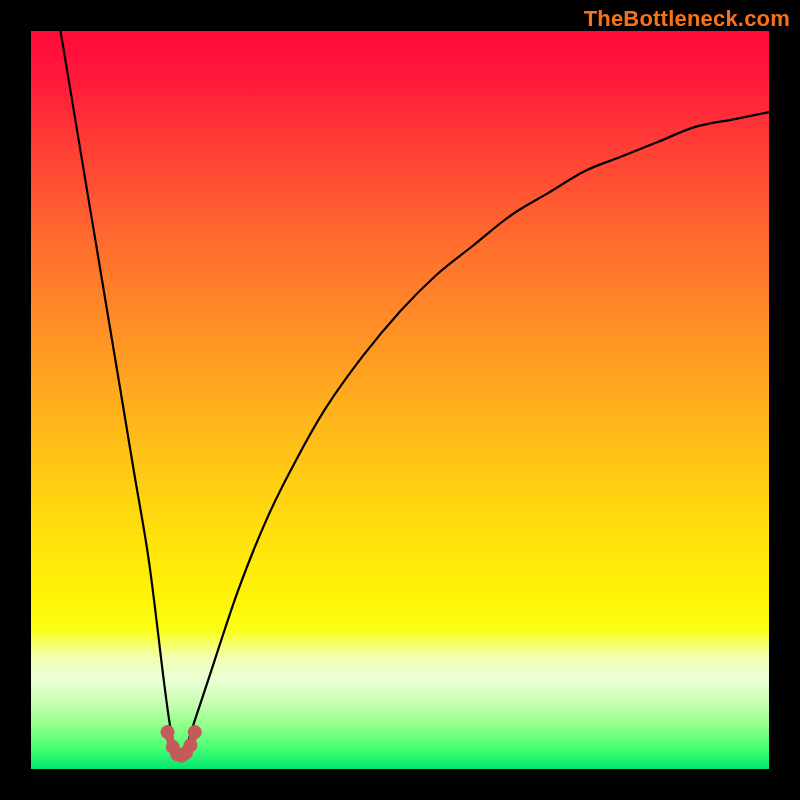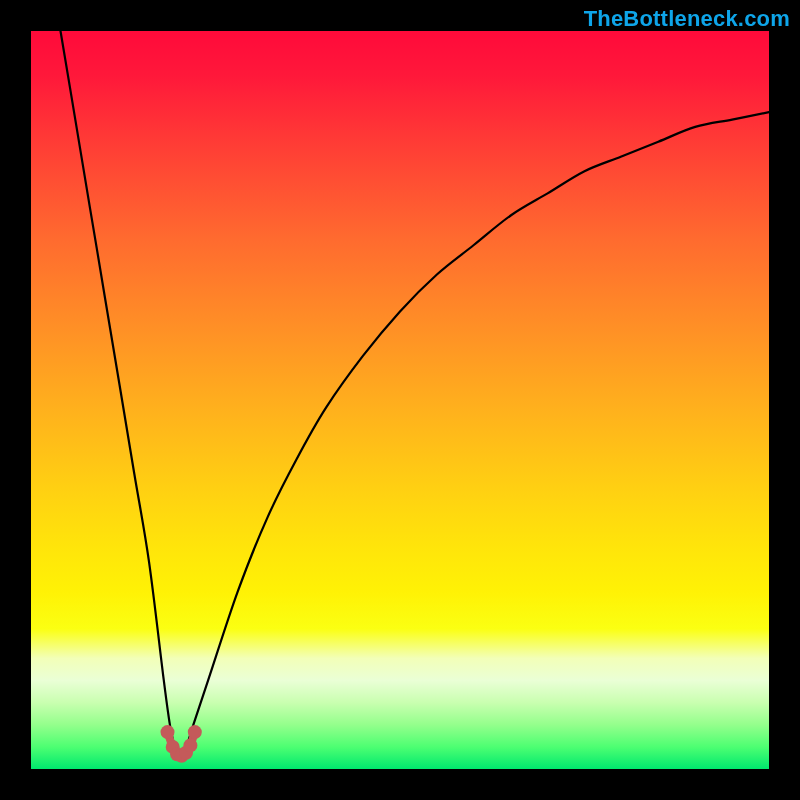--- a/index.html
+++ b/index.html
@@ -43,21 +43,21 @@
       #c9ffb0 91%,
       #94ff8c 94%,
       #4dff72 97%,
       #00e86e 100%
     );
   }
   .watermark {
     position: absolute;
     top: 6px;
     right: 10px;
-    color: #0ea5e9;
+    color: #f97316;
     font-size: 22px;
     font-weight: 600;
     letter-spacing: 0.2px;
     user-select: none;
   }
   svg.curves {
     position: absolute;
     left: 0;
     top: 0;
     width: 738px;

